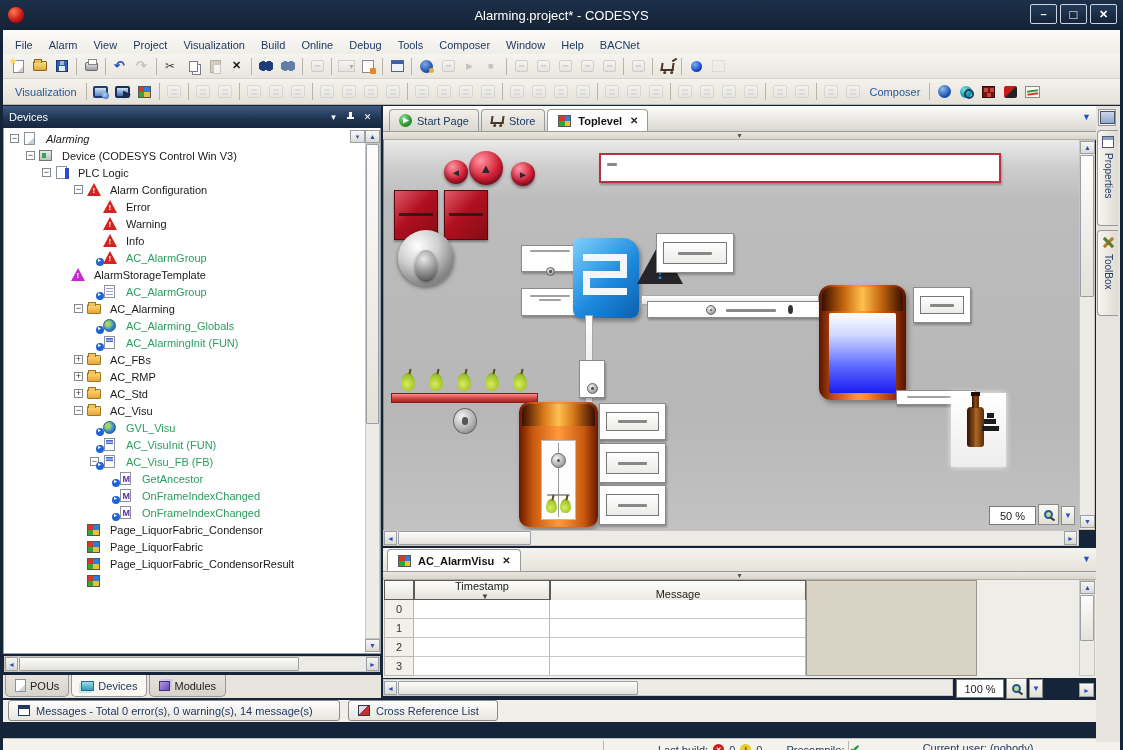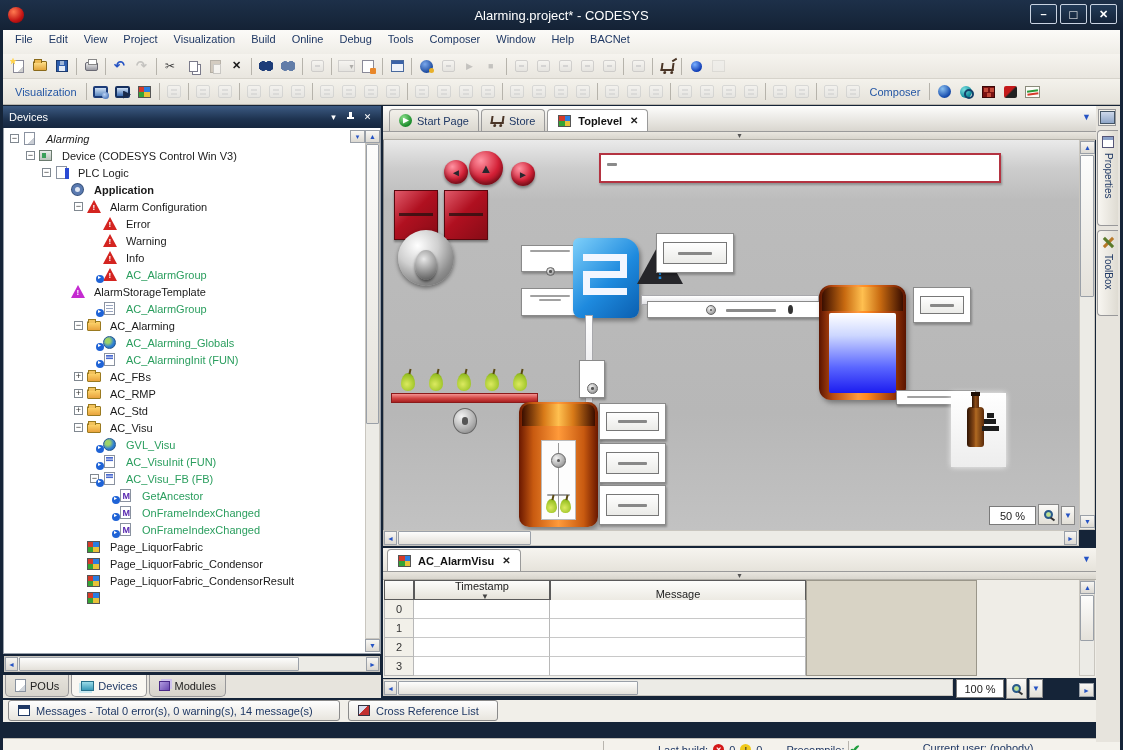--- a/index.html
+++ b/index.html
@@ -13,21 +13,21 @@
   #logo{width:16px;height:16px;border-radius:50%;margin-left:8px;
         background:radial-gradient(circle at 35% 30%,#ff7a50,#c41414 60%,#6f0606);}
   #title{position:absolute;left:0;right:0;text-align:center;color:#fff;font-size:13px;}
   .winbtn{width:27px;height:20px;border:1px solid #c9d3e2;border-radius:2px;margin-left:3px;
           background:linear-gradient(#223a57,#14243a);color:#fff;display:flex;align-items:center;justify-content:center;
           font-size:11px;font-weight:bold;}
   #winbtns{position:absolute;right:6px;top:4px;display:flex;}
   .g-min::after{content:"\2013";} .g-max::after{content:"\25A1";font-size:13px;} .g-close::after{content:"\2715";}
 
   
-  #menubar{left:3px;top:30px;width:1117px;height:24px;background:linear-gradient(#fcfbf8,#efede7);display:flex;align-items:flex-start;padding-left:4px;}
+  #menubar{left:3px;top:30px;width:1117px;height:24px;background:linear-gradient(#fcfbf8,#efede7);display:flex;align-items:flex-end;padding-left:4px;}
   .menu-item{padding:3px 8px;font-size:11px;color:#1f3864;}
   #tb1{left:3px;top:54px;width:1117px;height:25px;background:linear-gradient(#f6f4ef,#e9e6df);display:flex;align-items:center;padding-left:4px;border-bottom:1px solid #d6d3cb;}
   #tb2{left:3px;top:79px;width:1117px;height:26px;background:linear-gradient(#f4f2ec,#e5e2da);display:flex;align-items:center;padding-left:6px;border-bottom:1px solid #b9b6ae;}
   .tb-btn{width:22px;height:21px;display:flex;align-items:center;justify-content:center;position:relative;border-radius:2px;}
   .tb-btn.dis{opacity:.42;filter:grayscale(.7);}
   .tb-sep{width:1px;height:17px;background:#b6b3ab;margin:0 3px;flex:none;}
   .tb-label{font-size:11px;color:#2456a4;margin:0 6px;white-space:nowrap;}
 
   .ic{display:inline-block;position:relative;width:16px;height:15px;}
   .ic-new{width:11px;height:13px;margin:1px auto;background:linear-gradient(135deg,#fff 72%,#cfcfcf 72%);border:1px solid #8a8a98;}
@@ -253,21 +253,21 @@
     <div id="title">Alarming.project* - CODESYS</div>
     <div id="winbtns">
       <div class="winbtn g-min"></div>
       <div class="winbtn g-max"></div>
       <div class="winbtn g-close"></div>
     </div>
   </div>
 
   <div id="menubar" class="abs">
       <div class="menu-item">File</div>
-      <div class="menu-item">Edit</div>
+      <div class="menu-item">Alarm</div>
       <div class="menu-item">View</div>
       <div class="menu-item">Project</div>
       <div class="menu-item">Visualization</div>
       <div class="menu-item">Build</div>
       <div class="menu-item">Online</div>
       <div class="menu-item">Debug</div>
       <div class="menu-item">Tools</div>
       <div class="menu-item">Composer</div>
       <div class="menu-item">Window</div>
       <div class="menu-item">Help</div>
@@ -527,27 +527,20 @@
           </span>
           <span class="lbl">Device (CODESYS Control Win V3)</span>
         </div>
         <div class="trow" style="padding-left: 38px;">
           <span class="exp">−</span>
           <span class="iconwrap">
             <span class="ti ti-plclogic"></span>
           </span>
           <span class="lbl">PLC Logic</span>
         </div>
-        <div class="trow" style="padding-left: 54px;">
-          <span class="expsp"></span>
-          <span class="iconwrap">
-            <span class="ti ti-application"></span>
-          </span>
-          <span class="lbl" style="font-weight: bold;">Application</span>
-        </div>
         <div class="trow" style="padding-left: 70px;">
           <span class="exp">−</span>
           <span class="iconwrap">
             <span class="ti ti-tri"></span>
           </span>
           <span class="lbl">Alarm Configuration</span>
         </div>
         <div class="trow" style="padding-left: 86px;">
           <span class="expsp"></span>
           <span class="iconwrap">
@@ -689,28 +682,28 @@
             <span class="ti ti-method"></span>
             <span class="linkdot"></span>
           </span>
           <span class="lbl green">OnFrameIndexChanged</span>
         </div>
         <div class="trow" style="padding-left: 70px;">
           <span class="expsp"></span>
           <span class="iconwrap">
             <span class="ti ti-visu"></span>
           </span>
+          <span class="lbl">Page_LiquorFabric_Condensor</span>
+        </div>
+        <div class="trow" style="padding-left: 70px;">
+          <span class="expsp"></span>
+          <span class="iconwrap">
+            <span class="ti ti-visu"></span>
+          </span>
           <span class="lbl">Page_LiquorFabric</span>
-        </div>
-        <div class="trow" style="padding-left: 70px;">
-          <span class="expsp"></span>
-          <span class="iconwrap">
-            <span class="ti ti-visu"></span>
-          </span>
-          <span class="lbl">Page_LiquorFabric_Condensor</span>
         </div>
         <div class="trow" style="padding-left: 70px;">
           <span class="expsp"></span>
           <span class="iconwrap">
             <span class="ti ti-visu"></span>
           </span>
           <span class="lbl">Page_LiquorFabric_CondensorResult</span>
         </div>
         <div class="trow" style="padding-left: 70px;">
           <span class="expsp"></span>

